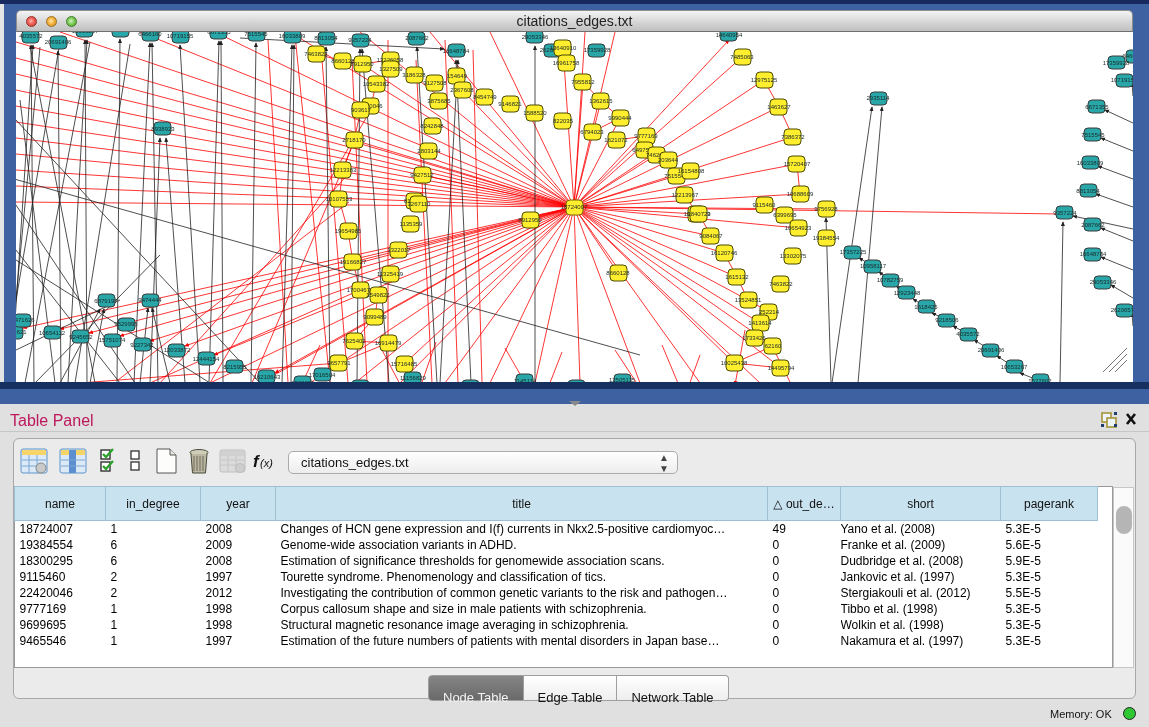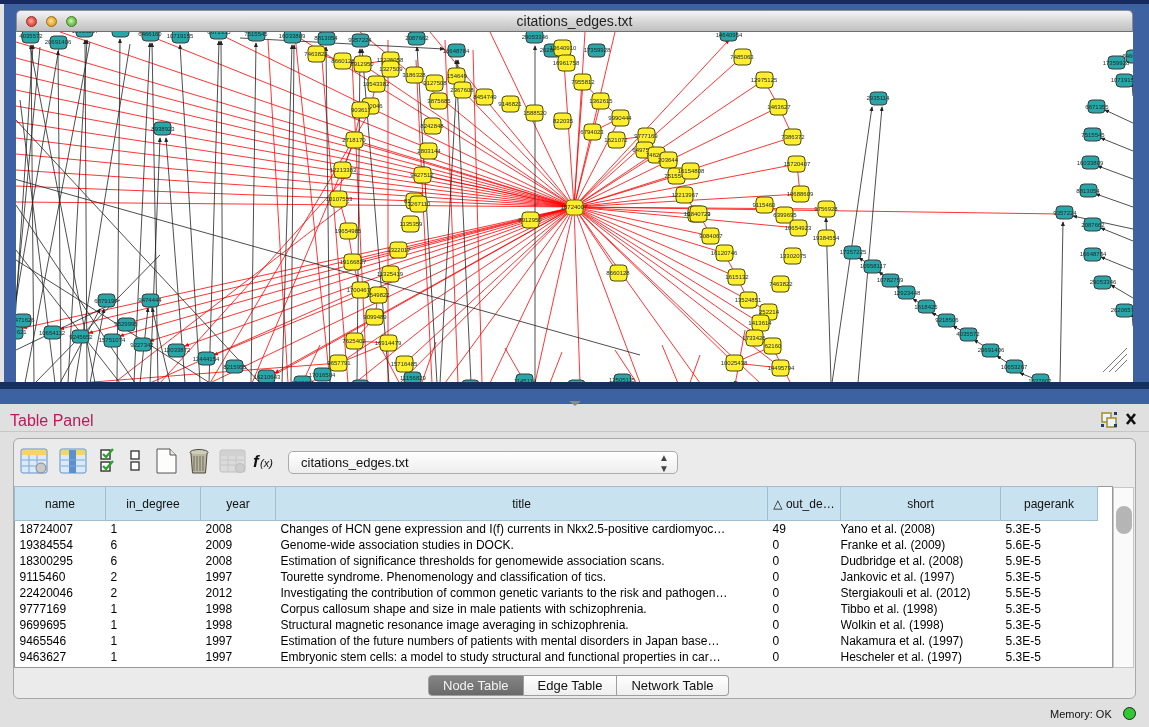--- a/index.html
+++ b/index.html
@@ -21,21 +21,21 @@
 #combo .upd{position:absolute;right:8px;top:0px;font-size:10px;color:#444;line-height:11px}
 table{border-collapse:collapse;table-layout:fixed;font-size:12px}
 #tbl{left:14px;top:486px;width:1083px}
 #tbl th{background:#c9e2f0;border:1px solid #9dbfd1;font-weight:normal;height:34px;font-size:12px;color:#111}
 #tbl td{height:16px;background:#fff;white-space:nowrap;overflow:hidden;color:#000;padding:0 0 0 5px}
 #tbl .c6{text-align:left;padding:0}
 #tblwrap{left:14px;top:486px;width:1099px;height:182px;background:#fff;border:1px solid #999}
 #vsb{left:1113px;top:487px;width:21px;height:181px;background:#fafafa;border:1px solid #c6c6c6}
 #vsbthumb{left:1116px;top:506px;width:16px;height:28px;background:#b5b5b5;border-radius:8px}
 #tabs{left:428px;top:675px;height:21px;font-size:13px}
-.tab{float:left;height:21px;line-height:20px;padding:0 14px;background:linear-gradient(#fff,#eee);border:1px solid #9e9e9e;border-left:none;color:#111}
+.tab{float:left;height:21px;line-height:20px;padding:12px 14px;background:linear-gradient(#fff,#eee);border:1px solid #9e9e9e;border-left:none;color:#111}
 .tab.first{border-left:1px solid #9e9e9e;border-radius:4px 0 0 4px;background:linear-gradient(#858585,#6a6a6a);color:#f3f3f3}
 .tab.last{border-radius:0 4px 4px 0}
 #mem{left:1050px;top:708px;font-size:11px;color:#111}
 #memdot{left:1123px;top:707px;width:13px;height:13px;border-radius:50%;background:#2fc832;border:1.5px solid #222}
 #paneltopline{left:0;top:431px;width:1149px;height:1px;background:#c6c6c6}
 svg text{font-family:"Liberation Sans",sans-serif}
 </style></head><body>
 <div id="bg" class="abs"></div>
 <div id="topnavy" class="abs"></div>
 <div id="leftgrey" class="abs"></div>
@@ -632,21 +632,21 @@
         <td class="c3">2008</td>
         <td class="c4">Changes of HCN gene expression and I(f) currents in Nkx2.5-positive cardiomyoc…</td>
         <td class="c5">49</td>
         <td class="c6">Yano et al. (2008)</td>
         <td class="c7">5.3E-5</td>
       </tr>
 <tr>
         <td class="c1">19384554</td>
         <td class="c2">6</td>
         <td class="c3">2009</td>
-        <td class="c4">Genome-wide association studies in DOCK.</td>
+        <td class="c4">Genome-wide association variants in ADHD.</td>
         <td class="c5">0</td>
         <td class="c6">Franke et al. (2009)</td>
         <td class="c7">5.6E-5</td>
       </tr>
 <tr>
         <td class="c1">18300295</td>
         <td class="c2">6</td>
         <td class="c3">2008</td>
         <td class="c4">Estimation of significance thresholds for genomewide association scans.</td>
         <td class="c5">0</td>
@@ -689,29 +689,20 @@
         <td class="c6">Wolkin et al. (1998)</td>
         <td class="c7">5.3E-5</td>
       </tr>
 <tr>
         <td class="c1">9465546</td>
         <td class="c2">1</td>
         <td class="c3">1997</td>
         <td class="c4">Estimation of the future numbers of patients with mental disorders in Japan base…</td>
         <td class="c5">0</td>
         <td class="c6">Nakamura et al. (1997)</td>
-        <td class="c7">5.3E-5</td>
-      </tr>
-<tr>
-        <td class="c1">9463627</td>
-        <td class="c2">1</td>
-        <td class="c3">1997</td>
-        <td class="c4">Embryonic stem cells: a model to study structural and functional properties in car…</td>
-        <td class="c5">0</td>
-        <td class="c6">Hescheler et al. (1997)</td>
         <td class="c7">5.3E-5</td>
       </tr>
 </tbody>
   </table>
 <div id="vsb" class="abs"></div>
 <div id="vsbthumb" class="abs"></div>
 <div id="tabs" class="abs">
     <div class="tab first">Node Table</div>
     <div class="tab">Edge Table</div>
     <div class="tab last">Network Table</div>

